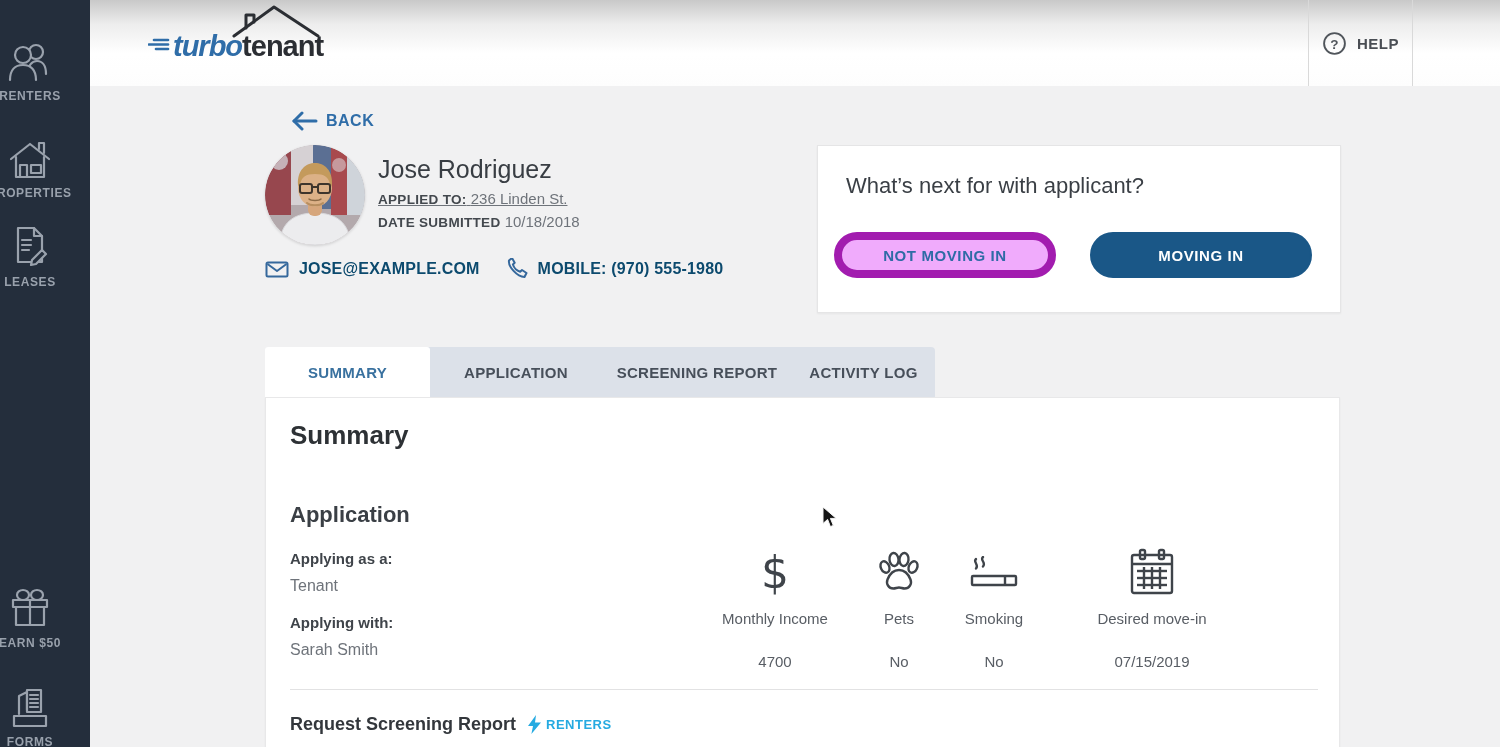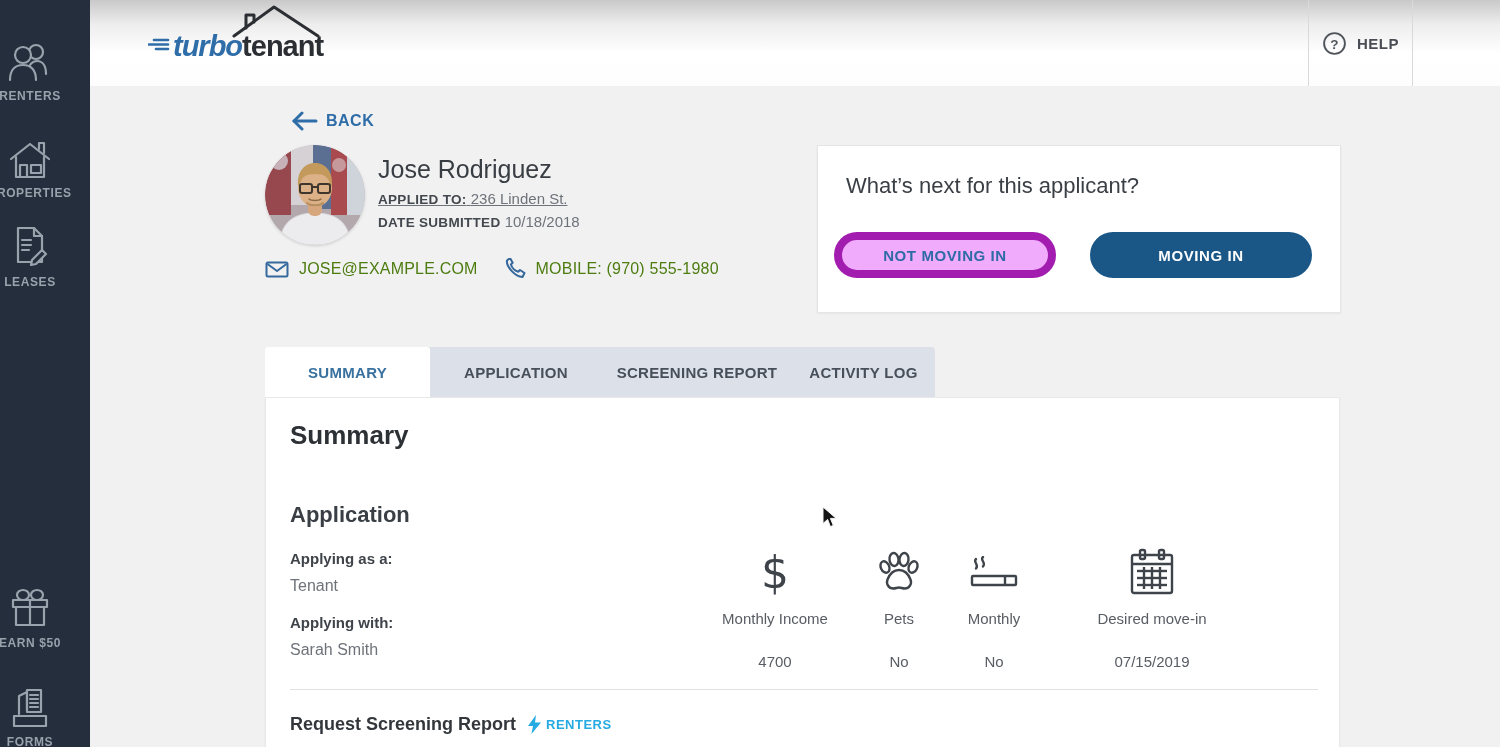--- a/index.html
+++ b/index.html
@@ -35,21 +35,21 @@
   .back-link { position:absolute; left:290px; top:111px; display:flex; align-items:center; gap:8px; cursor:pointer; }
   .back-label { font-size:16px; font-weight:bold; color:#2f6da8; letter-spacing:.5px; }
   .avatar { position:absolute; left:265px; top:145px; width:100px; height:100px; border-radius:50%; overflow:hidden; box-shadow:0 1px 3px rgba(0,0,0,.15); }
   .applicant-name { position:absolute; left:378px; top:155px; font-size:25px; color:#383d43; }
   .meta-line { position:absolute; left:378px; font-size:15px; color:#6e737a; }
   .meta-line b { font-size:13.5px; font-weight:bold; color:#43484e; letter-spacing:.3px; }
   .meta-applied { top:190px;text-decoration:underline; }
   .meta-date { top:213px; }
   .contact-row { position:absolute; left:265px; top:258px; display:flex; align-items:center; }
   .contact-item { display:flex; align-items:center; gap:10px; cursor:pointer; }
-  .contact-text { font-size:16px; font-weight:normal; color:#4d7c0f; letter-spacing:.2px; }
+  .contact-text { font-size:16px; font-weight:bold; color:#0c4a6e; letter-spacing:.2px; }
   .contact-item.phone { margin-left:26px; }
 
   
   .next-card { position:absolute; left:817px; top:145px; width:524px; height:168px; background:#fff;
                border:1px solid #e5e5e6; box-shadow:0 1px 2px rgba(0,0,0,.05); }
   .next-title { position:absolute; left:28px; top:27px; font-size:22px; color:#3a3f45; }
   .btn { position:absolute; top:86px; width:222px; height:46px; border-radius:23px; font-size:15px; font-weight:bold;
          letter-spacing:.6px; display:flex; align-items:center; justify-content:center; cursor:pointer;
          font-family:"Liberation Sans","DejaVu Sans",sans-serif; }
   .btn-outline { left:16px; background:#f0abfc; border:8px solid #a21caf; color:#2e6ba5; }
@@ -261,21 +261,21 @@
       <span>
         <svg width="22" height="22" viewBox="0 0 22 22" fill="none" stroke="#35689c" stroke-width="2" stroke-linecap="round" stroke-linejoin="round">
           <path d="M3 2.5 c-1 6 8 16 15.5 16.5 l2-4 -4.5-3 -1.8 1.8 c-3-1-6.3-4.3-7.3-7.3 l1.8-1.8 -2.7-4.7 z"></path>
         </svg>
       </span>
       <span class="contact-text">MOBILE: (970) 555-1980</span>
     </div>
   </div>
 
   <section class="next-card">
-    <div class="next-title">What’s next for this applicant?</div>
+    <div class="next-title">What’s next for with applicant?</div>
     <button class="btn btn-outline">NOT MOVING IN</button>
     <button class="btn btn-solid">MOVING IN</button>
   </section>
 
   <div class="tabbar">
     <div class="tab t0 active">SUMMARY</div>
     <div class="tab t1">APPLICATION</div>
     <div class="tab t2">SCREENING REPORT</div>
     <div class="tab t3">ACTIVITY LOG</div>
   </div>
@@ -313,21 +313,21 @@
 
     <div class="stat c3">
       <div class="stat-icon">
         <svg width="52" height="42" viewBox="0 0 52 42" fill="none" stroke="#3f444a" stroke-width="2.4" stroke-linecap="round">
           <path d="M8 3 c-3.5 3 3.5 5.5 0 9.5"></path>
           <path d="M15 1 c-3.5 3 3.5 5.5 0 9.5"></path>
           <rect x="4" y="20" width="44" height="9" rx="1"></rect>
           <line x1="37" y1="21" x2="37" y2="28"></line>
         </svg>
       </div>
-      <div class="stat-label">Monthly</div>
+      <div class="stat-label">Smoking</div>
       <div class="stat-value">No</div>
     </div>
 
     <div class="stat c4">
       <div class="stat-icon">
         <svg width="48" height="50" viewBox="0 0 48 50" fill="none" stroke="#3f444a" stroke-width="2.4">
           <rect x="12" y="2" width="5" height="9" rx="1.5"></rect>
           <rect x="31" y="2" width="5" height="9" rx="1.5"></rect>
           <rect x="4" y="7" width="40" height="38" rx="2"></rect>
           <line x1="4" y1="16" x2="44" y2="16"></line>

